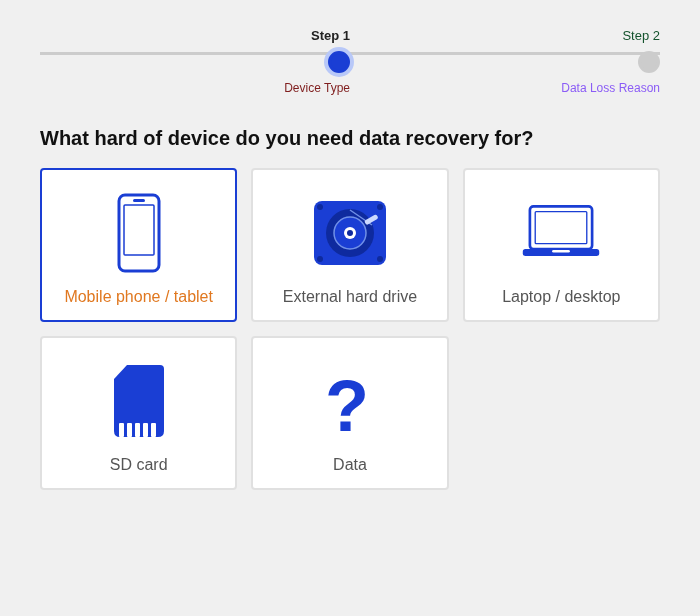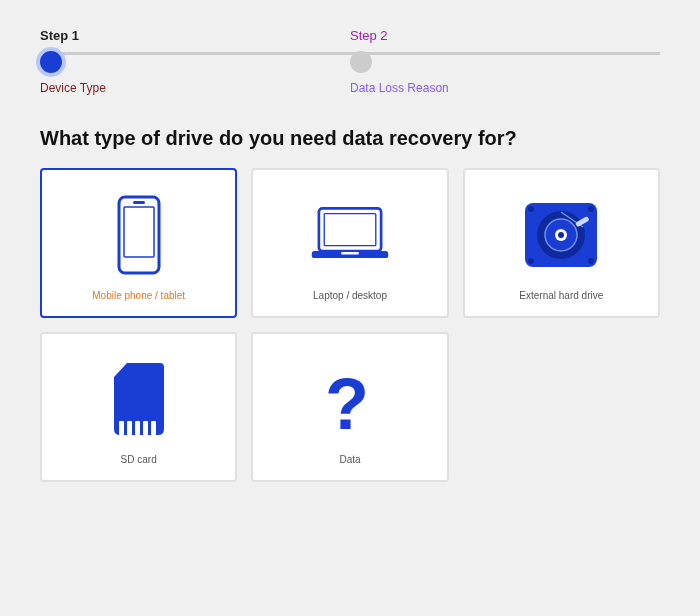--- a/index.html
+++ b/index.html
@@ -24,27 +24,27 @@
       top: 52px;
       left: 40px;
       right: 40px;
       height: 3px;
       background: #ccc;
       z-index: 0;
     }
     .step {
       display: flex;
       flex-direction: column;
-      align-items: flex-start;
+      align-items: flex-end;
       z-index: 1;
       flex: 1;
     }
     .step-label {
       font-size: 13px;
-      color: #a21caf;
+      color: #14532d;
       margin-bottom: 8px;
       font-weight: normal;
     }
     .step-label.active {
       color: #222;
       font-weight: bold;
     }
     .step-circle {
       width: 22px;
       height: 22px;
@@ -103,21 +103,21 @@
     .device-icon {
       width: 80px;
       height: 90px;
       display: flex;
       align-items: center;
       justify-content: center;
       margin-bottom: 10px;
     }
 
     .device-label {
-      font-size: 10px;
+      font-size: 16px;
       color: #555;
       text-align: left;
     }
     .device-label.selected-label {
       color: #e07820;
     }
 
     
     svg { fill: #1a3ed4; }
   </style>
@@ -134,47 +134,34 @@
   </div>
 
   <div class="step">
     <span class="step-label">Step 2</span>
     <div class="step-circle"></div>
     <span class="step-sublabel">Data Loss Reason</span>
   </div>
 
 </div>
 
-<div class="question">What type of drive do you need data recovery for?</div>
+<div class="question">What hard of device do you need data recovery for?</div>
 
 <div class="device-grid">
 
   <div class="device-card selected">
     <div class="device-icon">
 
       <svg width="48" height="80" viewBox="0 0 48 80" xmlns="http://www.w3.org/2000/svg">
         <rect x="4" y="2" width="40" height="76" rx="6" ry="6" fill="none" stroke="#1a3ed4" stroke-width="3"></rect>
         <rect x="9" y="12" width="30" height="50" rx="1" ry="1" fill="#fff" stroke="#1a3ed4" stroke-width="1.5"></rect>
         <rect x="18" y="6" width="12" height="3" rx="1.5" fill="#1a3ed4"></rect>
       </svg>
     </div>
     <span class="device-label selected-label">Mobile phone / tablet</span>
-  </div>
-
-  <div class="device-card">
-    <div class="device-icon">
-
-      <svg width="90" height="70" viewBox="0 0 90 70" xmlns="http://www.w3.org/2000/svg">
-        <rect x="10" y="5" width="70" height="48" rx="4" ry="4" fill="none" stroke="#1a3ed4" stroke-width="3"></rect>
-        <rect x="16" y="11" width="58" height="36" rx="1" fill="#fff" stroke="#1a3ed4" stroke-width="1.5"></rect>
-        <rect x="2" y="53" width="86" height="8" rx="3" fill="#1a3ed4"></rect>
-        <rect x="35" y="54" width="20" height="3" rx="1.5" fill="#fff"></rect>
-      </svg>
-    </div>
-    <span class="device-label">Laptop / desktop</span>
   </div>
 
   <div class="device-card">
     <div class="device-icon">
 
       <svg width="80" height="80" viewBox="0 0 80 80" xmlns="http://www.w3.org/2000/svg">
         <rect x="4" y="8" width="72" height="64" rx="8" fill="#1a3ed4"></rect>
         <circle cx="40" cy="40" r="24" fill="#0e2a9e"></circle>
         <circle cx="40" cy="40" r="16" fill="#1a3ed4" stroke="#7090e8" stroke-width="1.5"></circle>
         <circle cx="40" cy="40" r="6" fill="#fff"></circle>
@@ -188,20 +175,33 @@
 
         <rect x="54" y="28" width="14" height="5" rx="2" fill="#ccd9ff" transform="rotate(-30 54 28)"></rect>
       </svg>
     </div>
     <span class="device-label">External hard drive</span>
   </div>
 
   <div class="device-card">
     <div class="device-icon">
 
+      <svg width="90" height="70" viewBox="0 0 90 70" xmlns="http://www.w3.org/2000/svg">
+        <rect x="10" y="5" width="70" height="48" rx="4" ry="4" fill="none" stroke="#1a3ed4" stroke-width="3"></rect>
+        <rect x="16" y="11" width="58" height="36" rx="1" fill="#fff" stroke="#1a3ed4" stroke-width="1.5"></rect>
+        <rect x="2" y="53" width="86" height="8" rx="3" fill="#1a3ed4"></rect>
+        <rect x="35" y="54" width="20" height="3" rx="1.5" fill="#fff"></rect>
+      </svg>
+    </div>
+    <span class="device-label">Laptop / desktop</span>
+  </div>
+
+  <div class="device-card">
+    <div class="device-icon">
+
       <svg width="60" height="80" viewBox="0 0 60 80" xmlns="http://www.w3.org/2000/svg">
         <path d="M5,18 L5,70 Q5,76 11,76 L49,76 Q55,76 55,70 L55,8 Q55,4 51,4 L18,4 L5,18 Z" fill="#1a3ed4"></path>
 
         <rect x="10" y="62" width="5" height="14" rx="1" fill="#fff"></rect>
         <rect x="18" y="62" width="5" height="14" rx="1" fill="#fff"></rect>
         <rect x="26" y="62" width="5" height="14" rx="1" fill="#fff"></rect>
         <rect x="34" y="62" width="5" height="14" rx="1" fill="#fff"></rect>
         <rect x="42" y="62" width="5" height="14" rx="1" fill="#fff"></rect>
       </svg>
     </div>

